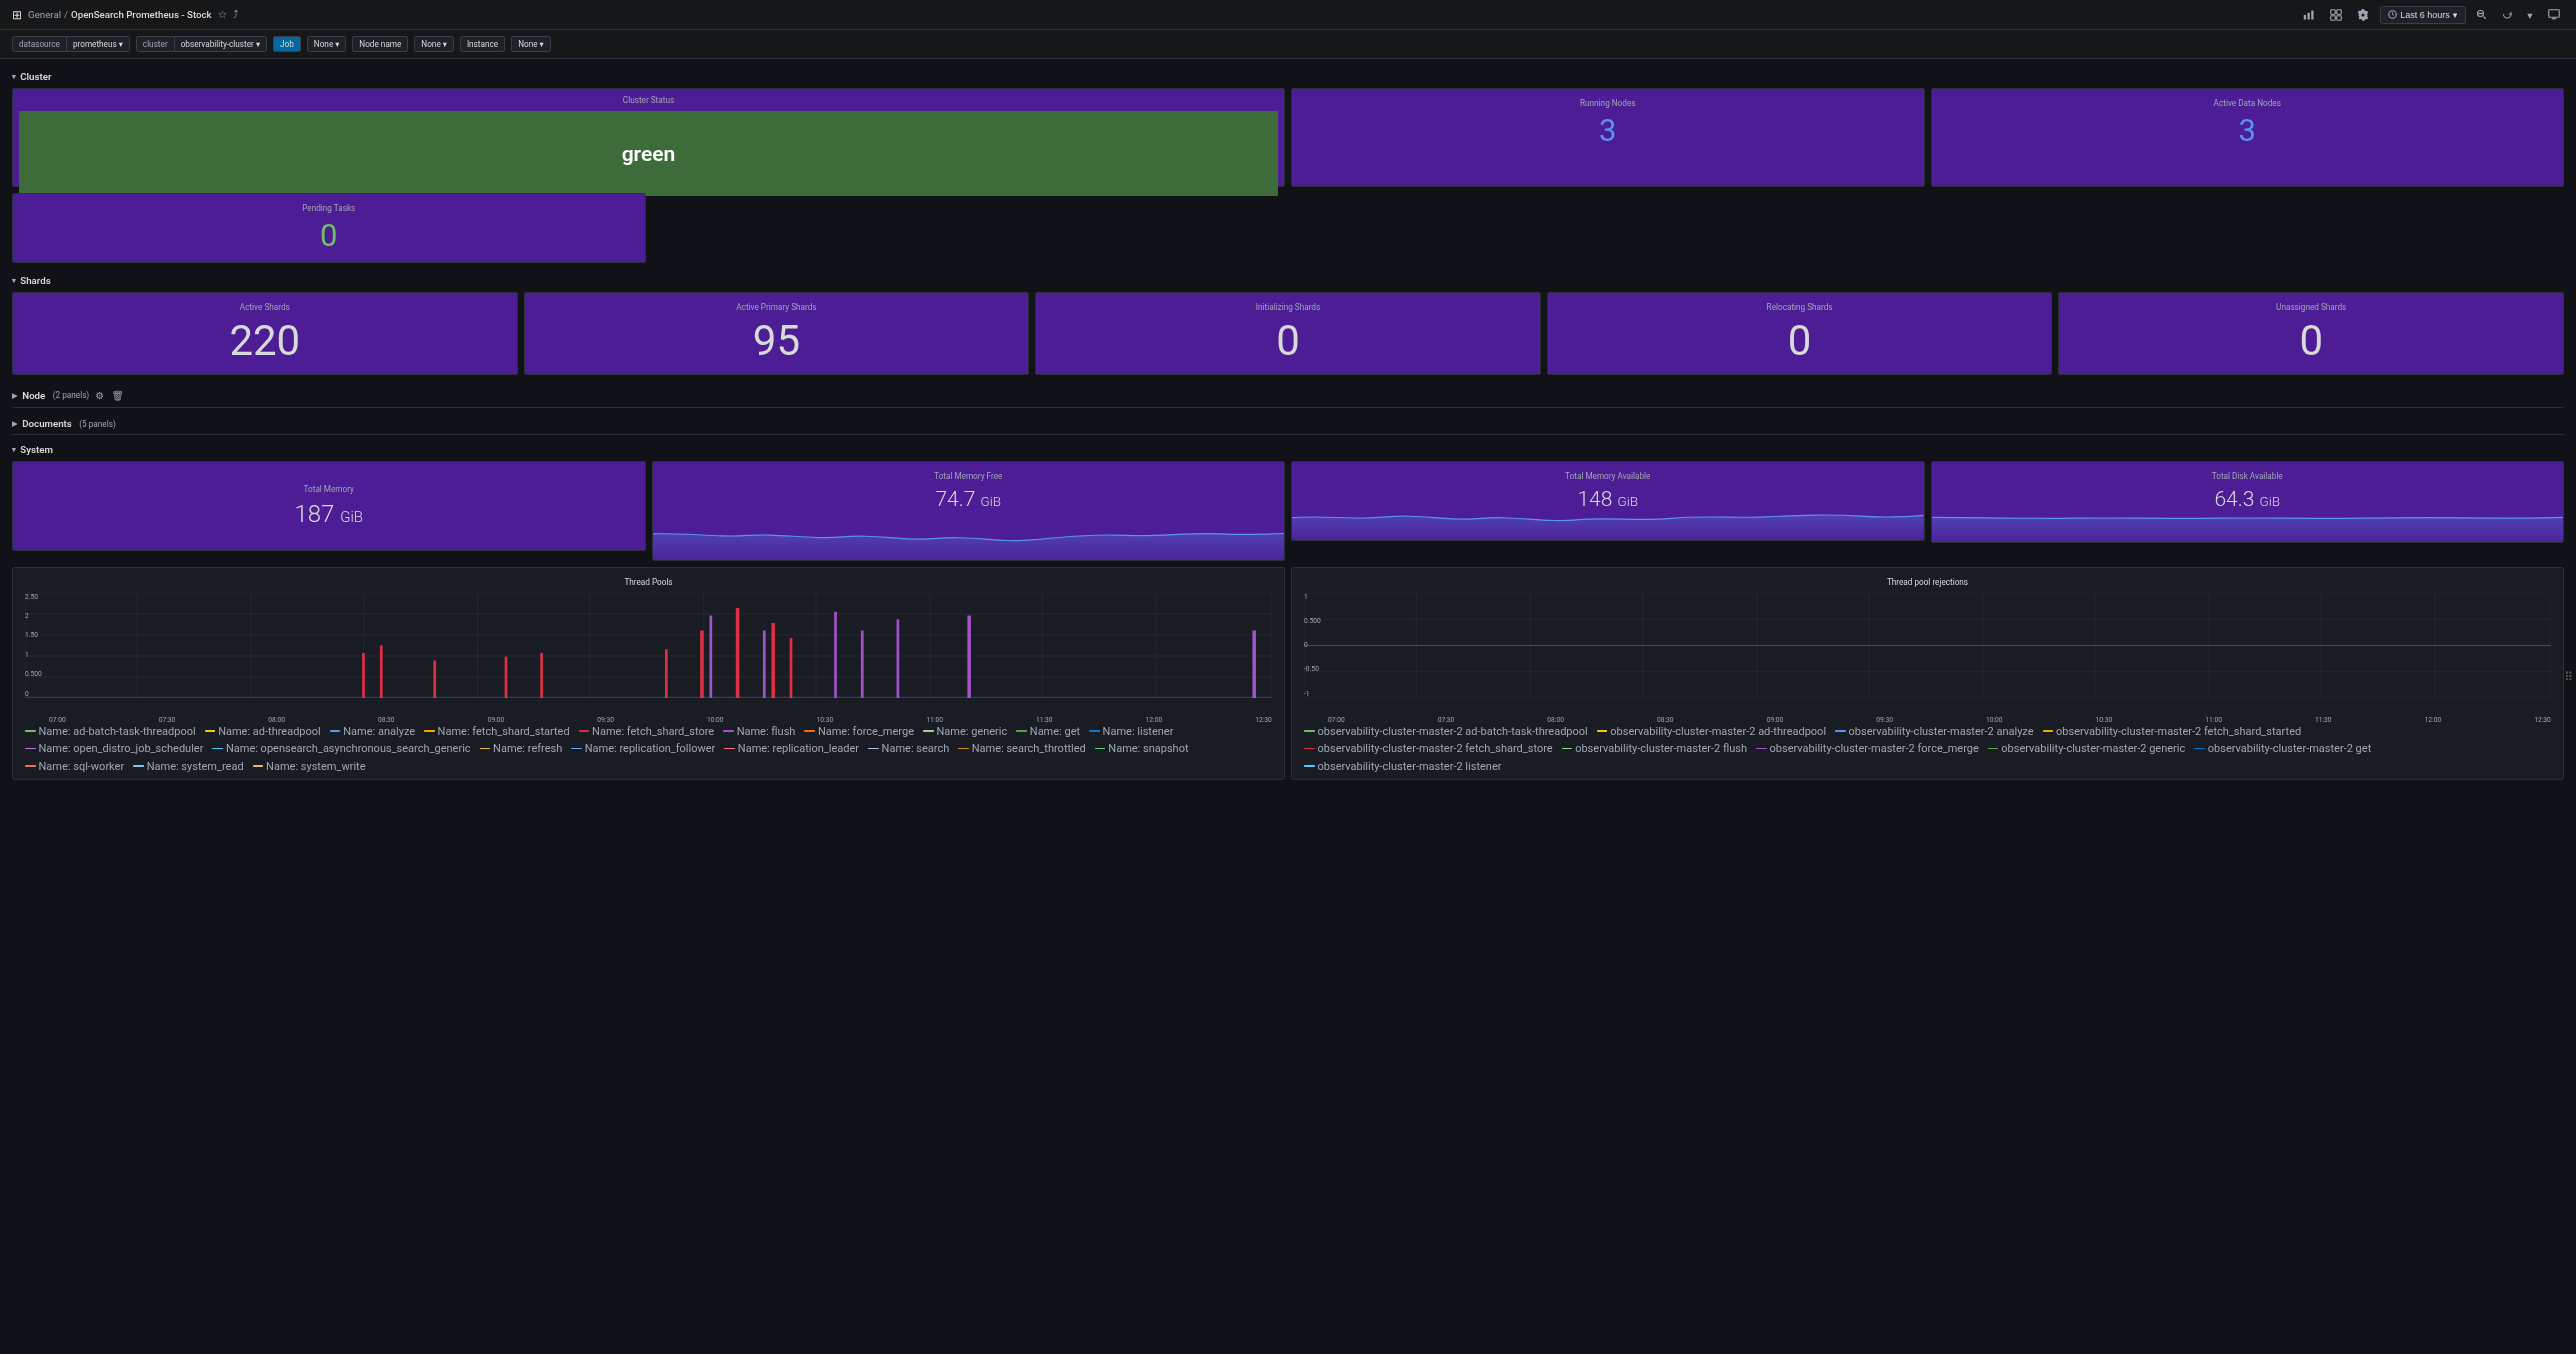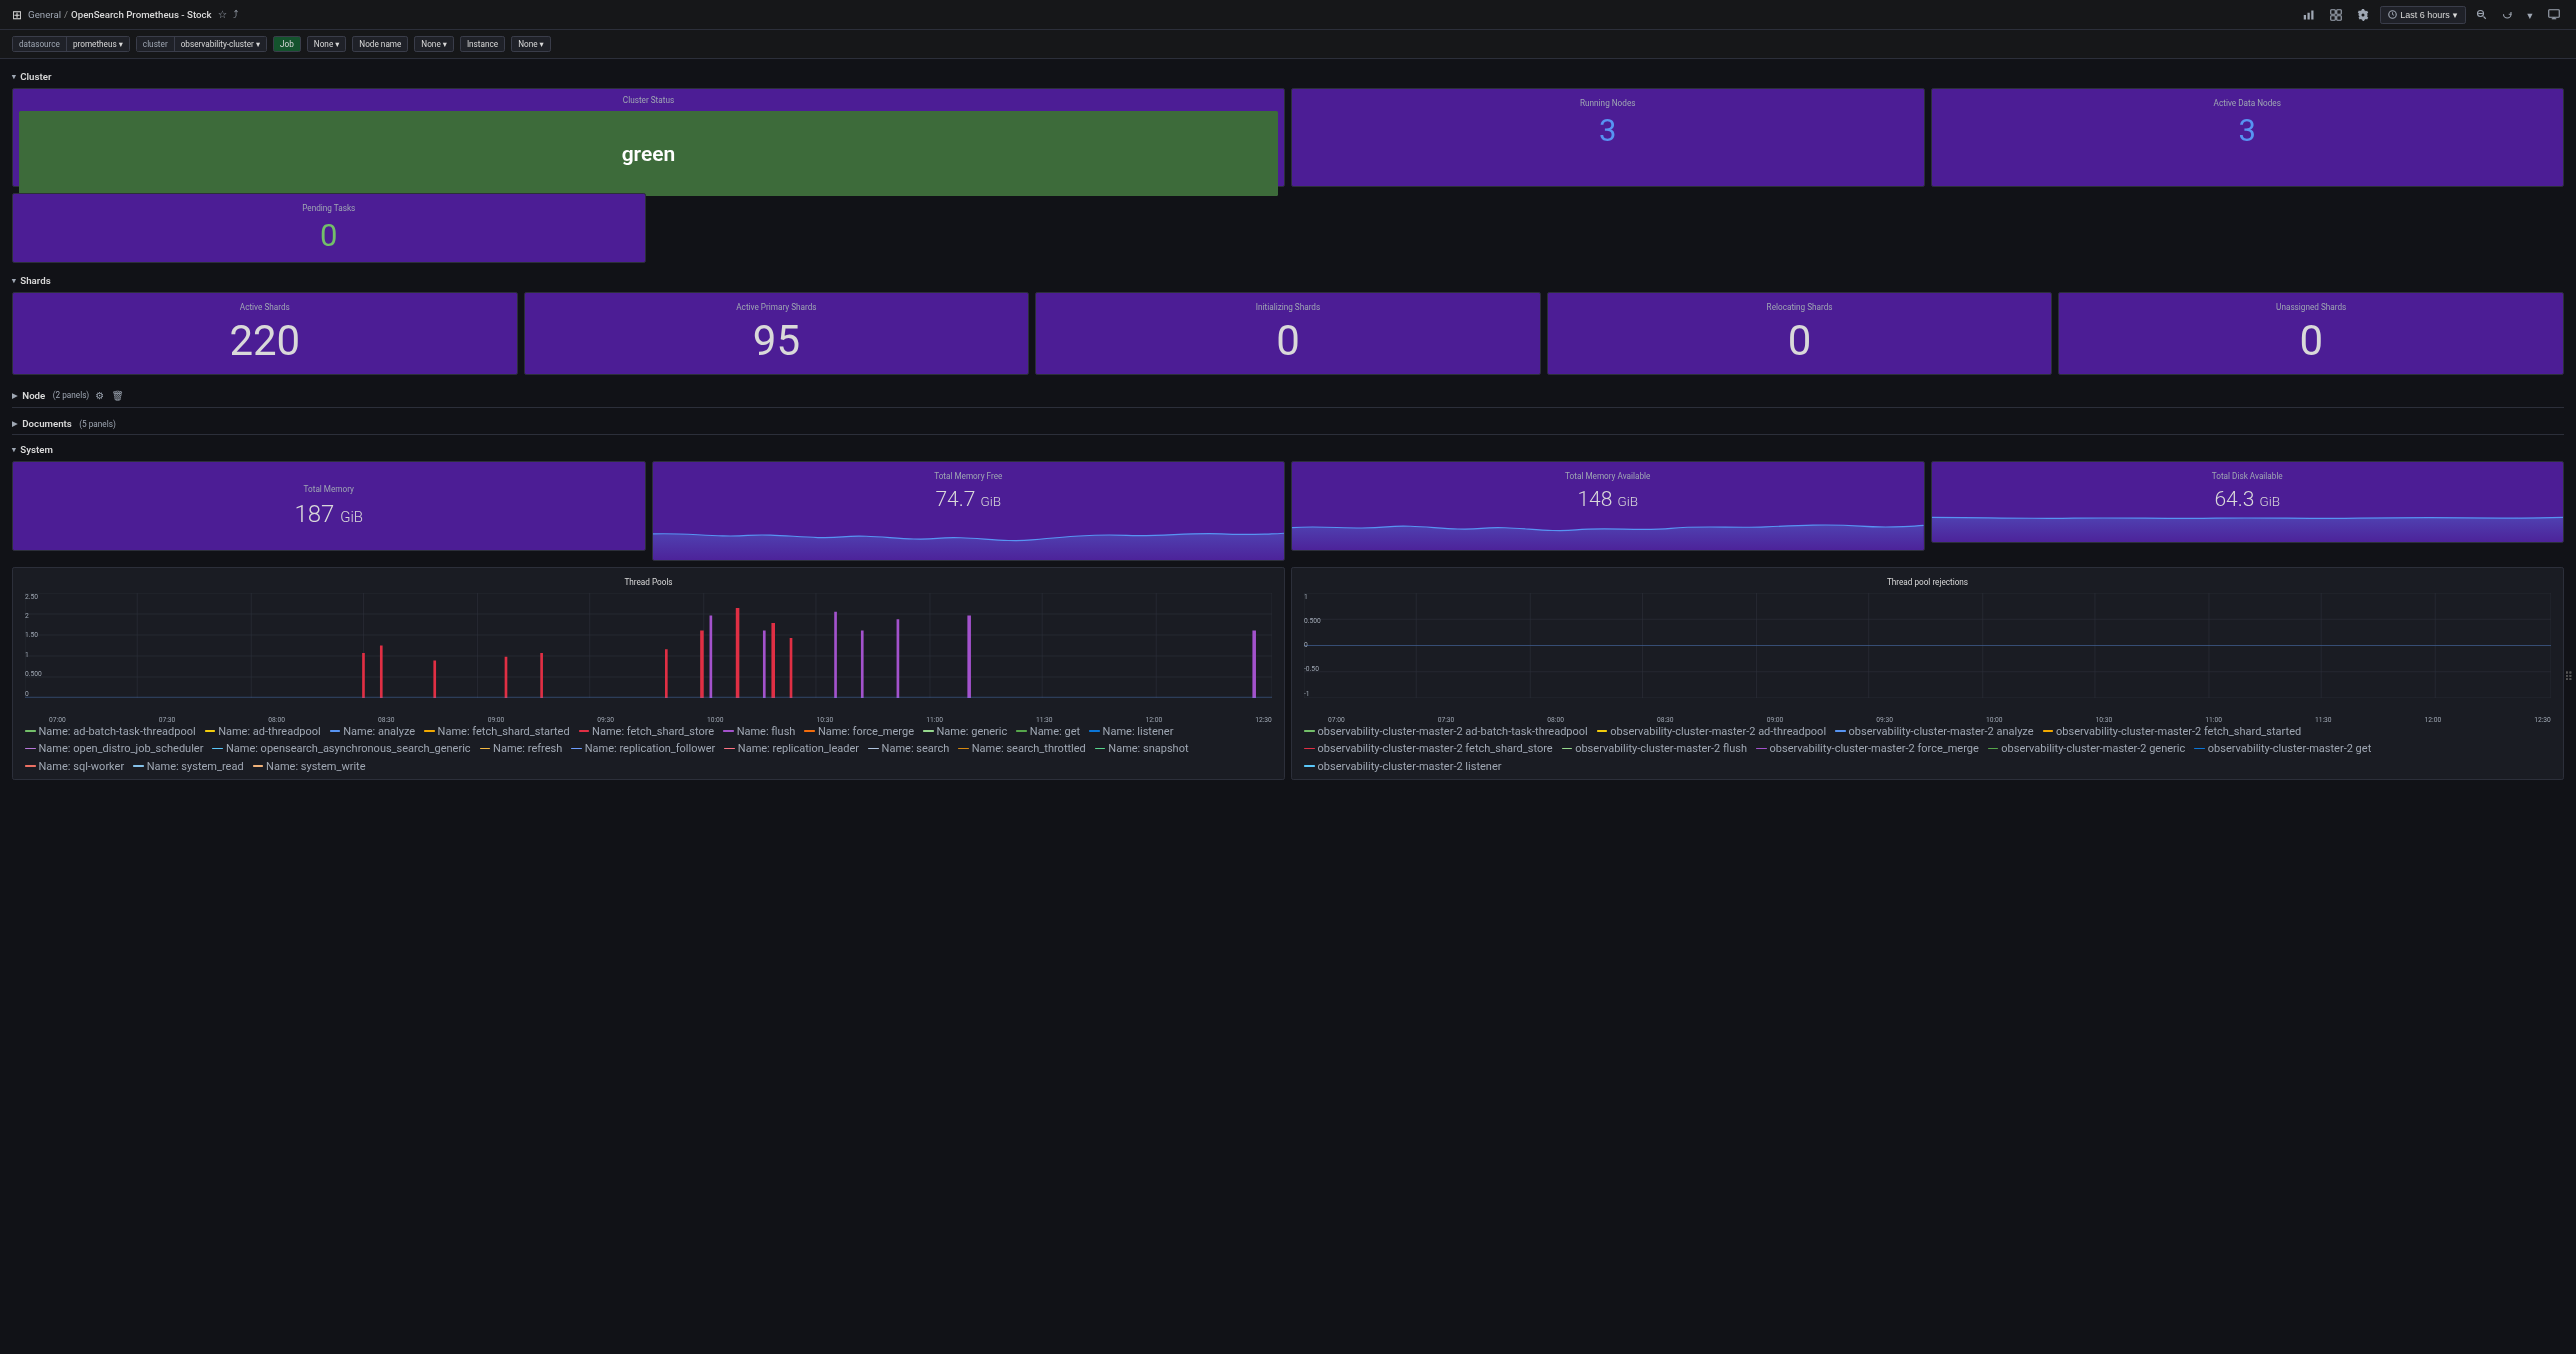--- a/index.html
+++ b/index.html
@@ -332,21 +332,21 @@
 
 <div class="filter-bar">
   <div class="filter-pair">
     <span class="filter-label">datasource</span>
     <span class="filter-select">prometheus ▾</span>
   </div>
   <div class="filter-pair">
     <span class="filter-label">cluster</span>
     <span class="filter-select">observability-cluster ▾</span>
   </div>
-  <span class="filter-select" style="border:0.7px solid #3a3d4a;border-radius:2.2px;padding:2.2px 6px;background:#14532d;cursor:pointer;">Job</span>
+  <span class="filter-select" style="border:0.7px solid #3a3d4a;border-radius:2.2px;padding:2.2px 6px;background:#0369a1;cursor:pointer;">Job</span>
   <span class="filter-select" style="border:0.7px solid #3a3d4a;border-radius:2.2px;padding:2.2px 6px;background:#1f2128;cursor:pointer;">None ▾</span>
   <span class="filter-select" style="border:0.7px solid #3a3d4a;border-radius:2.2px;padding:2.2px 6px;background:#1f2128;cursor:pointer;">Node name</span>
   <span class="filter-select" style="border:0.7px solid #3a3d4a;border-radius:2.2px;padding:2.2px 6px;background:#1f2128;cursor:pointer;">None ▾</span>
   <span class="filter-select" style="border:0.7px solid #3a3d4a;border-radius:2.2px;padding:2.2px 6px;background:#1f2128;cursor:pointer;">Instance</span>
   <span class="filter-select" style="border:0.7px solid #3a3d4a;border-radius:2.2px;padding:2.2px 6px;background:#1f2128;cursor:pointer;">None ▾</span>
 </div>
 
 <div class="content">
 
   <div class="section-header">
@@ -443,21 +443,21 @@
             <linearGradient id="g1" x1="0" y1="0" x2="0" y2="1">
               <stop offset="0%" stop-color="#5794f2" stop-opacity="0.3"></stop>
               <stop offset="100%" stop-color="#5794f2" stop-opacity="0.05"></stop>
             </linearGradient>
           </defs>
         <path d="M0,20 C20,18 40,25 60,22 C80,19 100,28 120,24 C140,20 160,30 180,26 C200,22 220,32 240,28 C260,24 280,20 300,22 C320,24 340,18 360,20 C380,22 400,19 400,19 L400,55 L0,55 Z" fill="url(#g1)"></path>
         <path d="M0,20 C20,18 40,25 60,22 C80,19 100,28 120,24 C140,20 160,30 180,26 C200,22 220,32 240,28 C260,24 280,20 300,22 C320,24 340,18 360,20 C380,22 400,19 400,19" fill="none" stroke="#5794f2" stroke-width="1.5"></path>
       </svg>
     </div>
 
-    <div class="panel" style="height:90px;position:relative;overflow:hidden;padding:9px 12px 3px;">
+    <div class="panel" style="height:80px;position:relative;overflow:hidden;padding:9px 12px 3px;">
       <div class="panel-title">Total Memory Available</div>
       <div style="font-size:21px;text-align:center;color:#d9d9d9;font-weight:300;position:relative;z-index:2;">148 <span style="font-size:13.5px;">GiB</span></div>
       <svg style="position:absolute;bottom:0;left:0;right:0;width:100%;height:41px;" viewBox="0 0 400 55" preserveAspectRatio="none">
         <defs>
             <linearGradient id="g2" x1="0" y1="0" x2="0" y2="1">
               <stop offset="0%" stop-color="#5794f2" stop-opacity="0.3"></stop>
               <stop offset="100%" stop-color="#5794f2" stop-opacity="0.05"></stop>
             </linearGradient>
           </defs>
         <path d="M0,25 C20,22 40,28 60,24 C80,20 100,30 120,26 C140,22 160,32 180,28 C200,24 220,30 240,26 C260,22 280,26 300,24 C320,22 340,20 360,23 C380,26 400,22 400,22 L400,55 L0,55 Z" fill="url(#g2)"></path>

